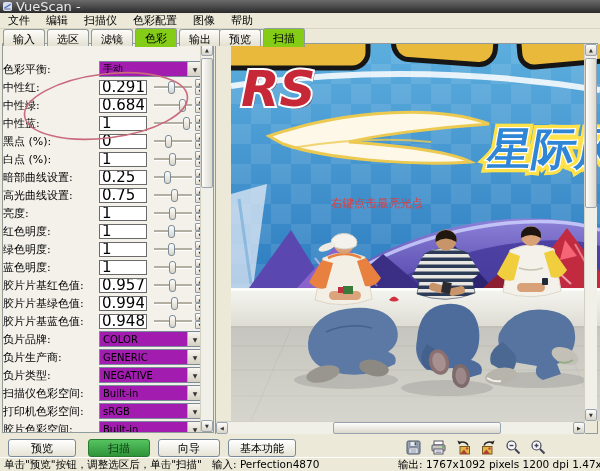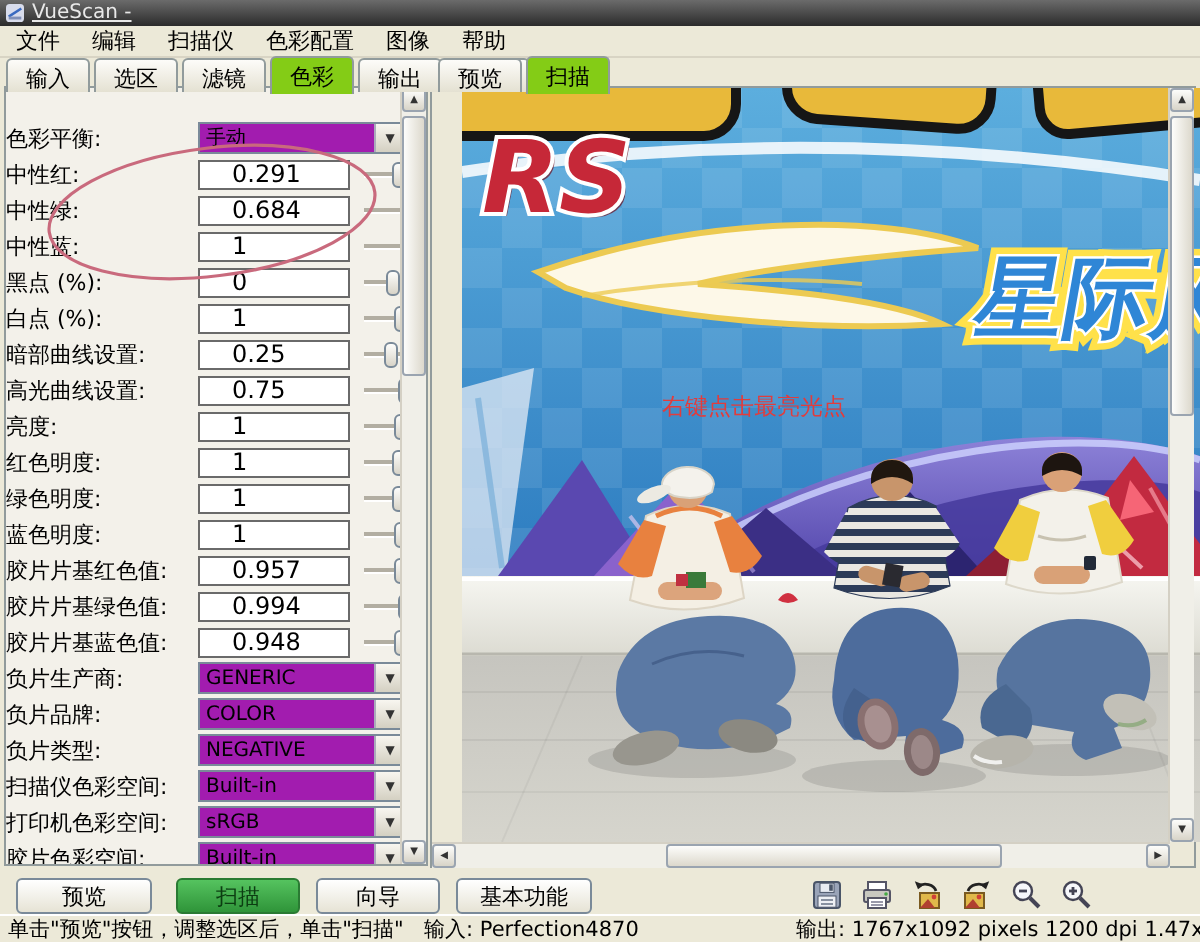--- a/index.html
+++ b/index.html
@@ -8,42 +8,42 @@
     background:#ece9d8;
     font-family:"DejaVu Sans","Liberation Sans",sans-serif;
     font-size:11px;color:#000;
     -webkit-font-smoothing:antialiased;
   }
   
   #titlebar{position:absolute;left:0;top:0;width:600px;height:13px;
     background:linear-gradient(#6b6b6b,#2b2b2b);
     display:flex;align-items:center;padding-left:3px;box-sizing:border-box;}
   #titlebar .ticon{width:9px;height:9px;margin-right:4px;flex:none;}
-  #titlebar .ttext{color:#e8e8e8;font-size:10px;line-height:9px;white-space:nowrap;text-decoration:underline;}
+  #titlebar .ttext{color:#e8e8e8;font-size:13px;line-height:9px;white-space:nowrap;}
   
   #menubar{position:absolute;left:0;top:13px;width:600px;height:15px;
     background:#ece9d8;border-bottom:1px solid #d8d4c4;
     display:flex;align-items:center;}
   .menu-item{padding:1px 8px;cursor:default;}
   
   .tabs{position:absolute;height:17px;display:flex;z-index:3;}
   #left-tabs{left:3px;top:27px;}
   #right-tabs{left:219px;top:27px;}
   .tab{display:inline-block;padding:2px 9px 1px;margin-right:2px;
     border:1px solid #919b9c;border-bottom:none;border-radius:3px 3px 0 0;
     background:linear-gradient(#fdfcf9,#e4e1d2);position:relative;top:2px;height:13px;}
   .tab.active{background:#84cc16;top:1px;height:15px;z-index:4;}
   
   #left-panel{position:absolute;left:2px;top:43px;width:212px;height:390px;
     border:1px solid #919b9c;background:#f3f1ea;box-sizing:border-box;z-index:2;}
   #rows{position:absolute;left:0;top:0;width:198px;height:388px;overflow:hidden;padding-top:16px;box-sizing:border-box;}
   .row{height:18px;display:flex;align-items:center;}
   .lbl{width:92px;margin-right:4px;white-space:nowrap;font-size:11px;flex:none;}
   .tbox{width:42px;height:13px;border:1px solid #6a6a6a;background:#fff;
-    font-family:"DejaVu Sans","Liberation Sans",sans-serif;font-size:12px;padding:0 16px;flex:none;}
+    font-family:"DejaVu Sans","Liberation Sans",sans-serif;font-size:15px;padding:0 2px;flex:none;}
   .slider{position:relative;width:38px;height:13px;margin-left:7px;flex:none;}
   .slider::before{content:"";position:absolute;left:0;right:0;top:5px;height:2px;
     background:#b2aea2;border-bottom:1px solid #fff;}
   .thumb{position:absolute;top:0;width:7px;height:13px;border:1px solid #7a8a99;border-radius:3px;
     background:linear-gradient(#fdfdfb,#d8d4c8);box-sizing:border-box;}
   .spin{width:11px;height:16px;display:flex;flex-direction:column;margin-left:3px;flex:none;}
   .spin b{flex:1;border:1px solid #8a98a8;border-radius:1px;background:linear-gradient(#fff,#dcd8cc);
     font-size:5px;line-height:6px;text-align:center;color:#333;font-weight:normal;}
   .combo{display:flex;width:104px;height:16px;border:1px solid #7a8a99;background:#a21caf;
     align-items:center;box-sizing:border-box;flex:none;}
@@ -274,30 +274,30 @@
         <input class="tbox" value="0.948" style="">
         <span class="slider">
           <span class="thumb" style="left: 15px;"></span>
         </span>
         <span class="spin">
           <b>▲</b>
           <b>▼</b>
         </span>
       </div>
       <div class="row">
+        <span class="lbl">负片品牌:</span>
+        <span class="combo">
+          <span class="txt">COLOR</span>
+          <span class="cbtn">▼</span>
+        </span>
+      </div>
+      <div class="row">
         <span class="lbl">负片生产商:</span>
         <span class="combo">
           <span class="txt">GENERIC</span>
-          <span class="cbtn">▼</span>
-        </span>
-      </div>
-      <div class="row">
-        <span class="lbl">负片品牌:</span>
-        <span class="combo">
-          <span class="txt">COLOR</span>
           <span class="cbtn">▼</span>
         </span>
       </div>
       <div class="row">
         <span class="lbl">负片类型:</span>
         <span class="combo">
           <span class="txt">NEGATIVE</span>
           <span class="cbtn">▼</span>
         </span>
       </div>

